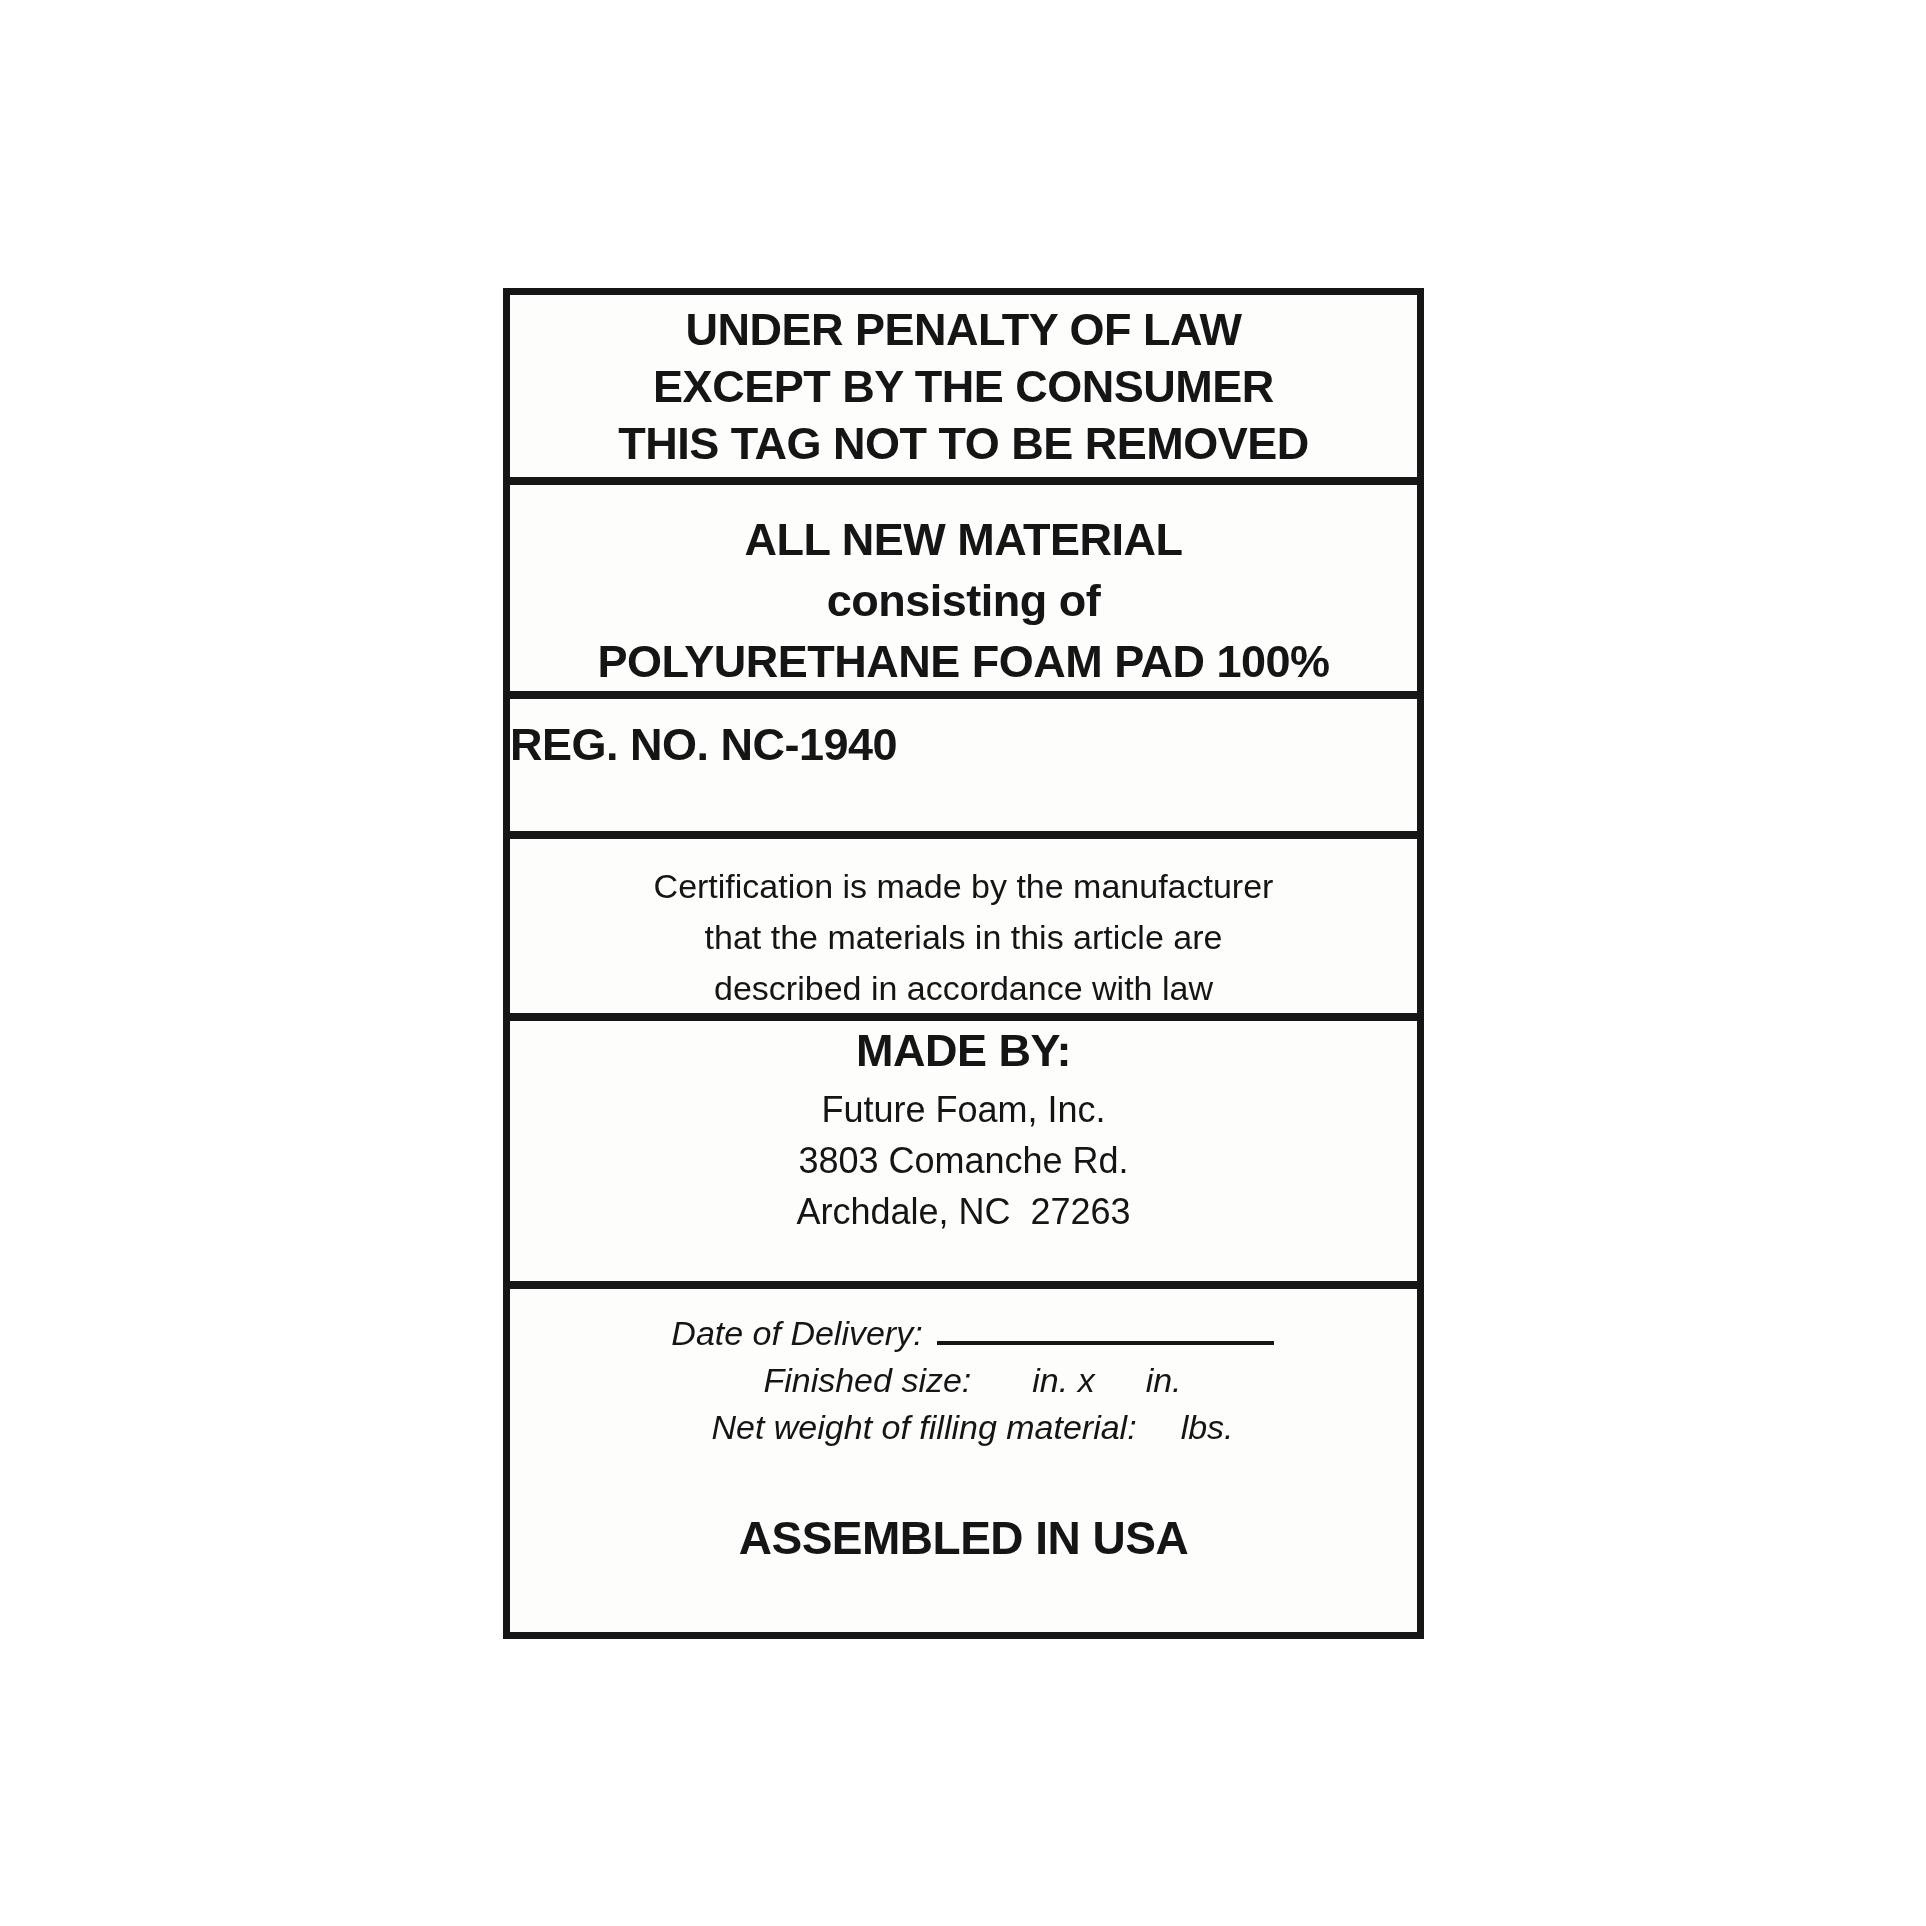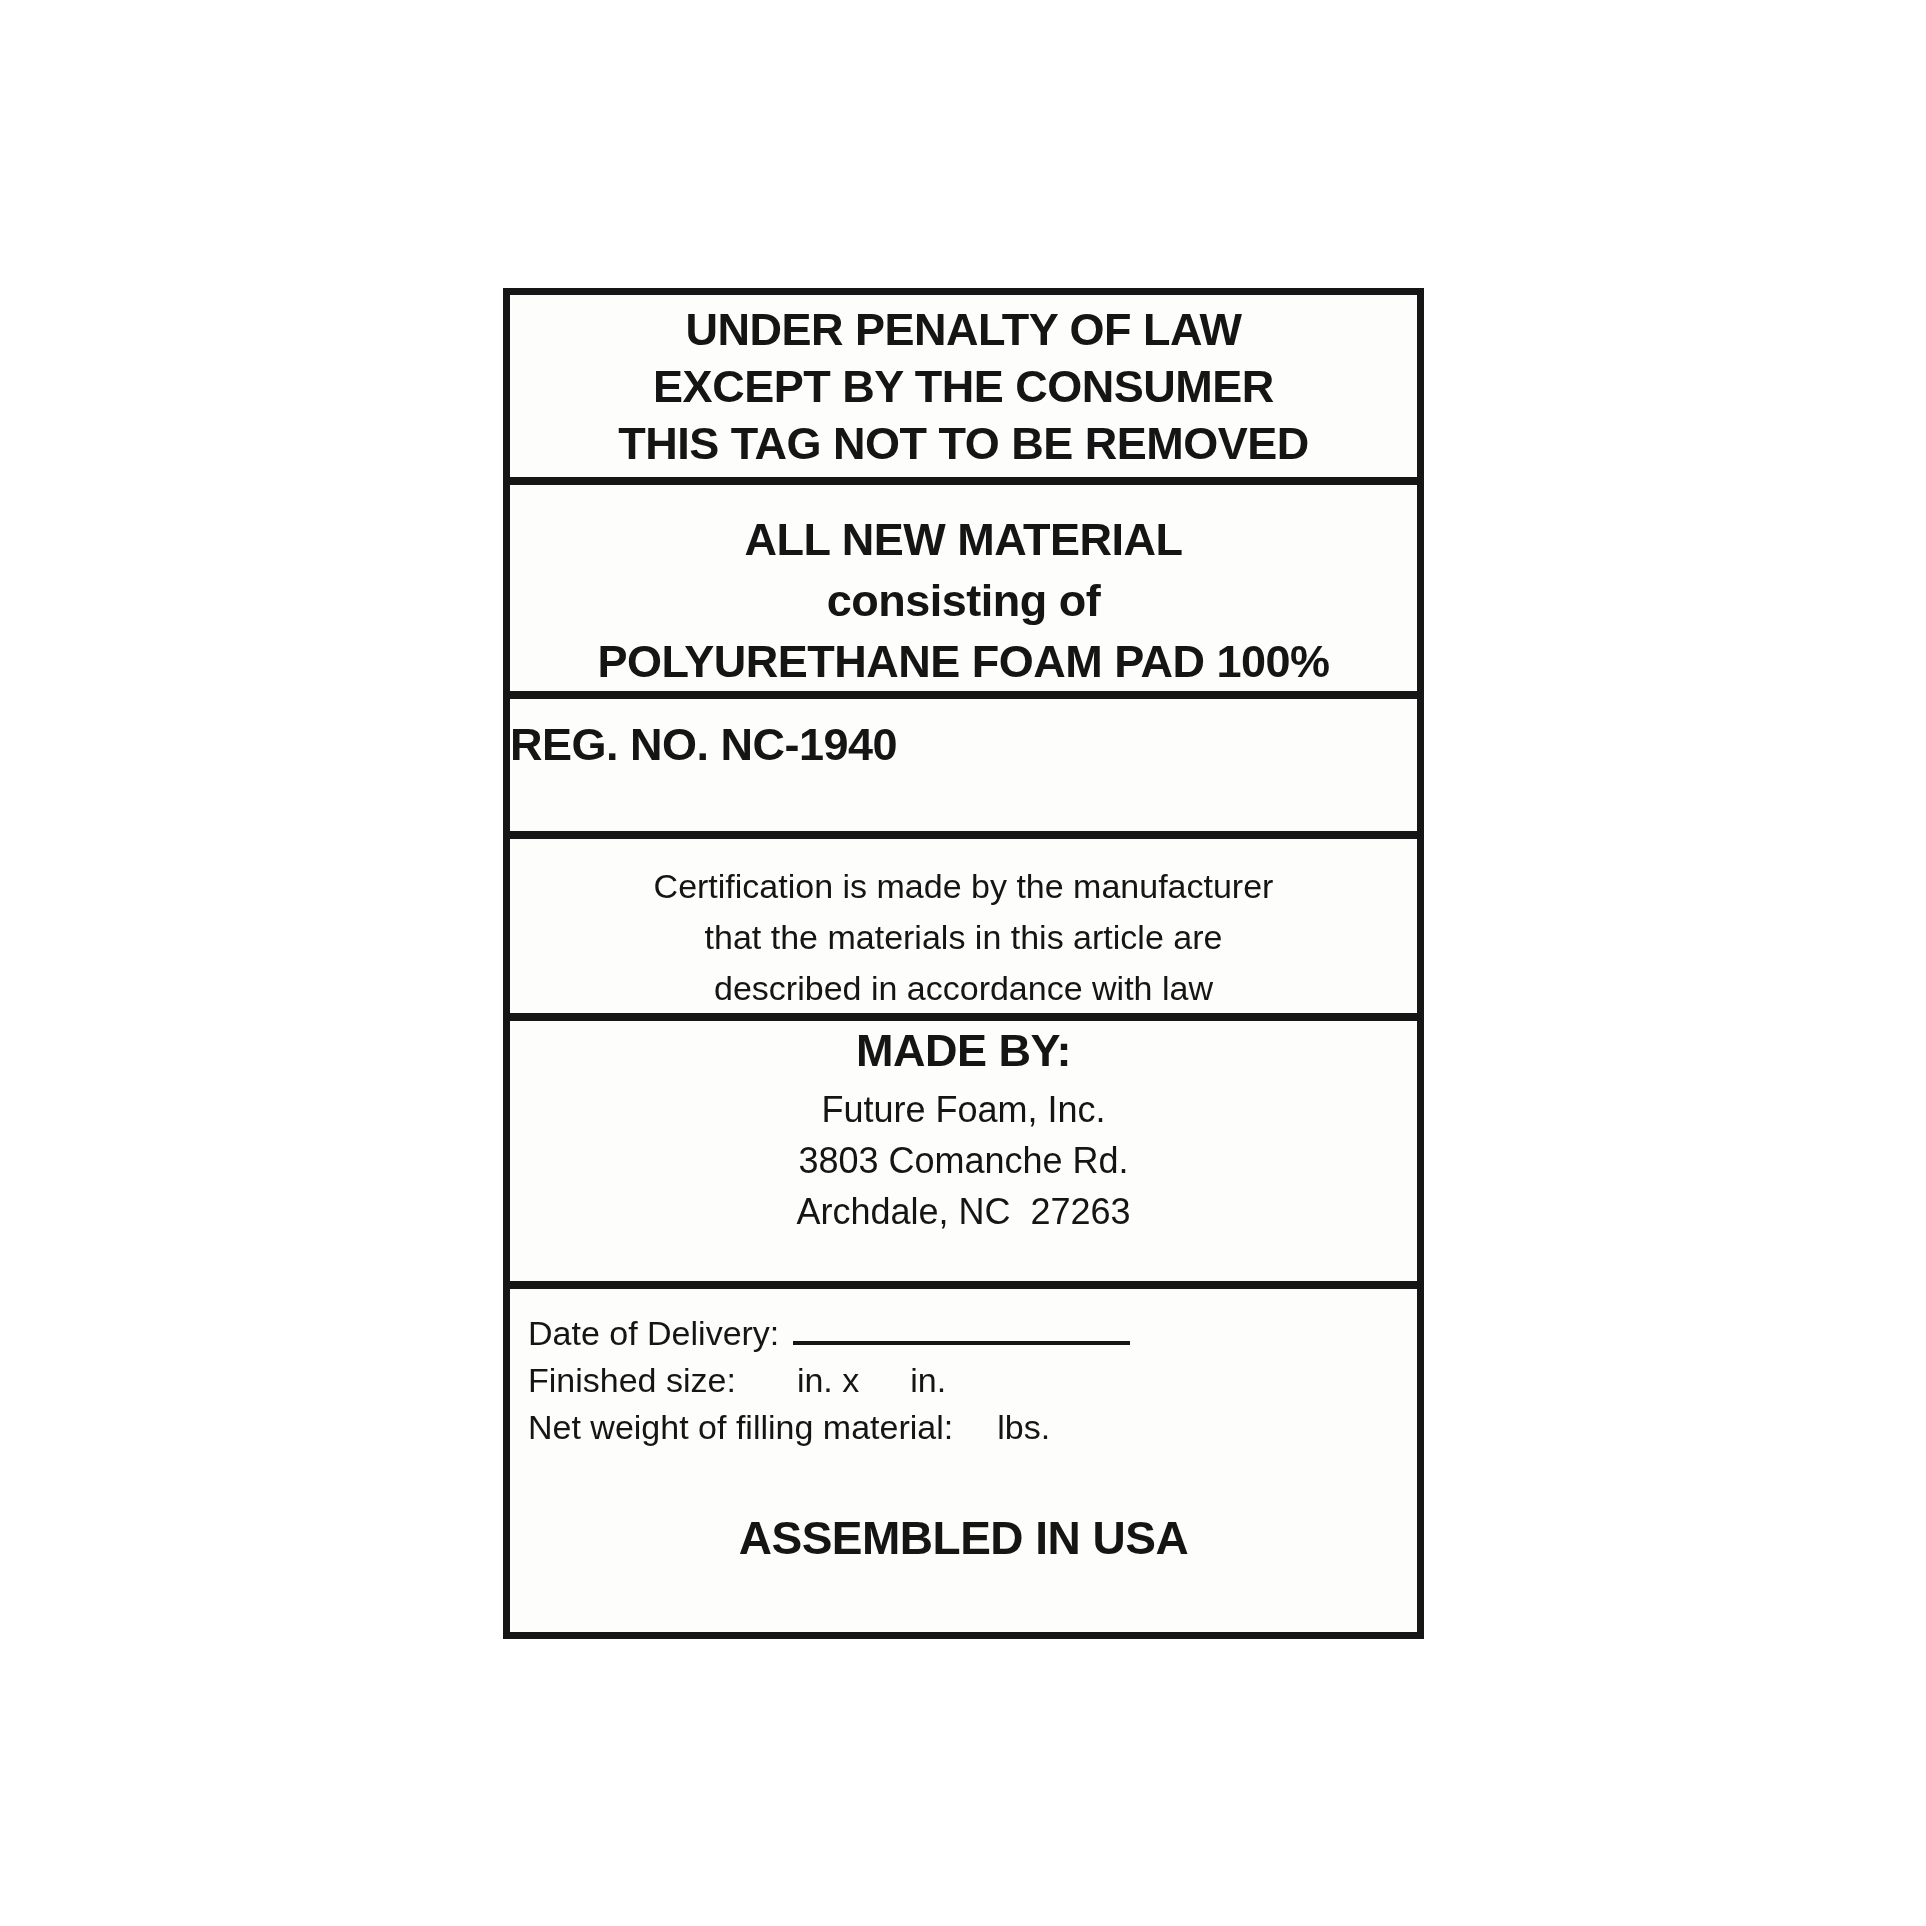--- a/index.html
+++ b/index.html
@@ -103,21 +103,22 @@
     font-size: 36px;
     line-height: 51px;
   }
 
   
   .sec-details {
     height: 367px;
   }
   .details-block {
     padding: 18px 0 0 18px;
-    text-align: left;
+    text-align: center;
+    font-style: italic;
   }
   .details-block .row {
     display: block;
     font-size: 34px;
     line-height: 47px;
     white-space: pre;
   }
   .blank-line {
     display: inline-block;
     width: 337px;

